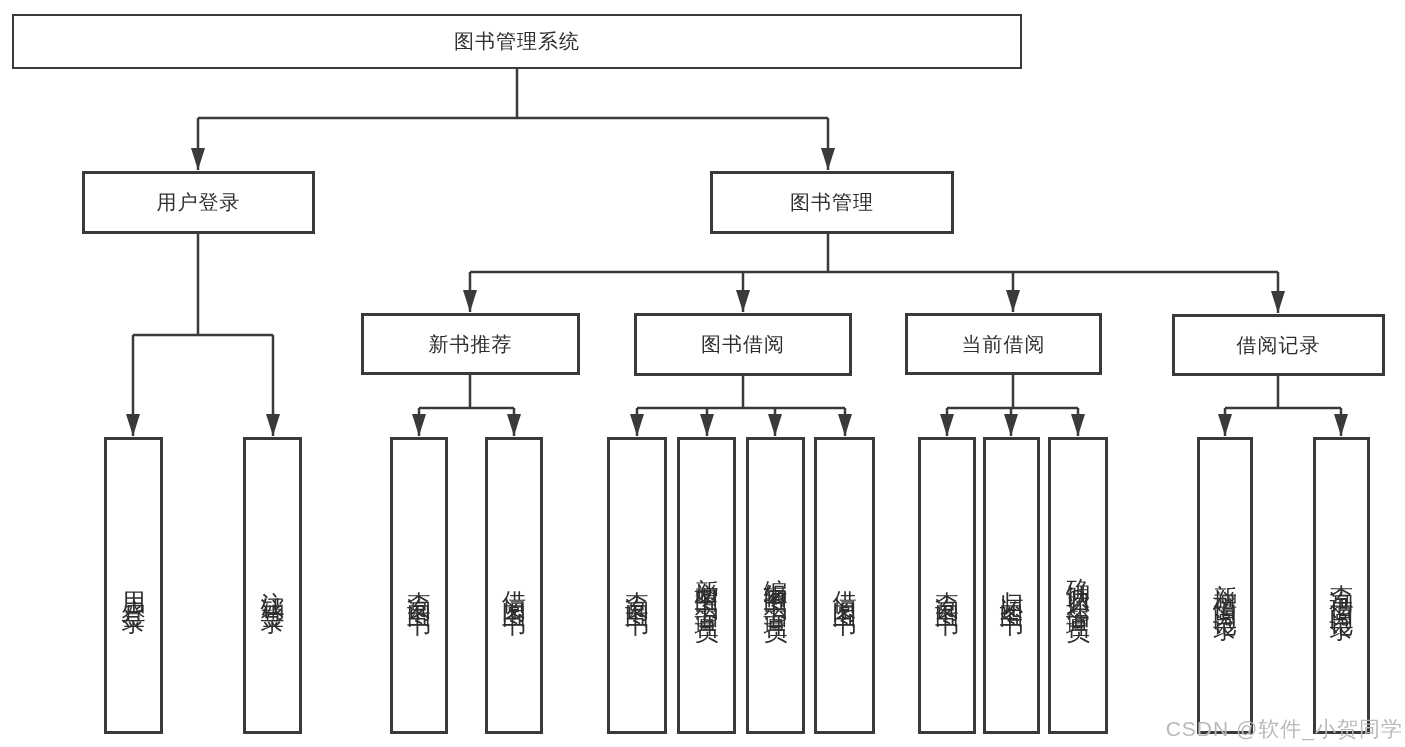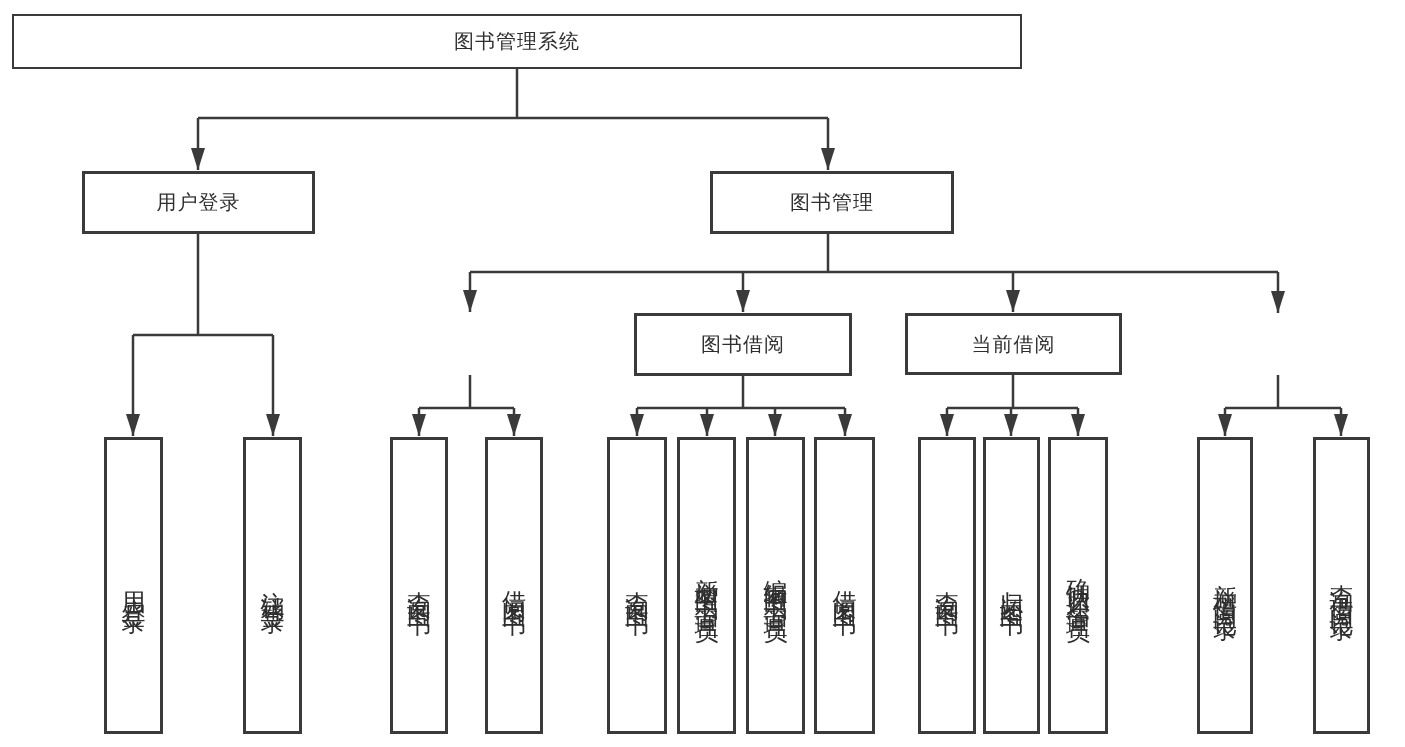--- a/index.html
+++ b/index.html
@@ -75,34 +75,37 @@
     <line x1="1078" y1="408" x2="1078" y2="436" marker-end="url(#arw)"></line>
     <line x1="1225" y1="408" x2="1225" y2="436" marker-end="url(#arw)"></line>
     <line x1="1341" y1="408" x2="1341" y2="436" marker-end="url(#arw)"></line>
   </svg>
 
   <div class="box root" style="left:12px;top:14px;width:1010px;height:55px;">图书管理系统</div>
 
   <div class="box" style="left:82px;top:171px;width:233px;height:63px;">用户登录</div>
   <div class="box" style="left:710px;top:171px;width:244px;height:63px;">图书管理</div>
 
+  <div class="box" style="left:361px;top:313px;width:219px;height:62px;">新书推荐</div>
   <div class="box" style="left:634px;top:313px;width:218px;height:63px;">图书借阅</div>
-  <div class="box" style="left:905px;top:313px;width:217px;height:62px;font-family:Liberation Mono, monospace;">当前借阅</div>
+  <div class="box" style="left:905px;top:313px;width:197px;height:62px;font-family:Liberation Mono, monospace;">当前借阅</div>
+  <div class="box" style="left:1172px;top:314px;width:213px;height:62px;">借阅记录</div>
 
   <div class="box vbox" style="left:104px;top:437px;width:59px;height:297px;">用户登录</div>
   <div class="box vbox" style="left:243px;top:437px;width:59px;height:297px;">注销登录</div>
 
   <div class="box vbox" style="left:390px;top:437px;width:58px;height:297px;">查询图书</div>
   <div class="box vbox" style="left:485px;top:437px;width:58px;height:297px;">借阅图书</div>
 
   <div class="box vbox" style="left:607px;top:437px;width:60px;height:297px;">查询图书</div>
   <div class="box vbox long" style="left:677px;top:437px;width:59px;height:297px;">新增图书（管理员）</div>
   <div class="box vbox long" style="left:746px;top:437px;width:59px;height:297px;">编辑图书（管理员）</div>
   <div class="box vbox" style="left:814px;top:437px;width:61px;height:297px;">借阅图书</div>
 
   <div class="box vbox" style="left:918px;top:437px;width:58px;height:297px;">查询图书</div>
   <div class="box vbox" style="left:983px;top:437px;width:57px;height:297px;">归还图书</div>
   <div class="box vbox long" style="left:1048px;top:437px;width:60px;height:297px;">确认归还（管理员）</div>
 
   <div class="box vbox" style="left:1197px;top:437px;width:56px;height:297px;">新增借阅记录</div>
   <div class="box vbox" style="left:1313px;top:437px;width:57px;height:297px;">查询借阅记录</div>
 
+  <div class="watermark">CSDN @软件_小贺同学</div>
 </div>
 
 </body></html>

